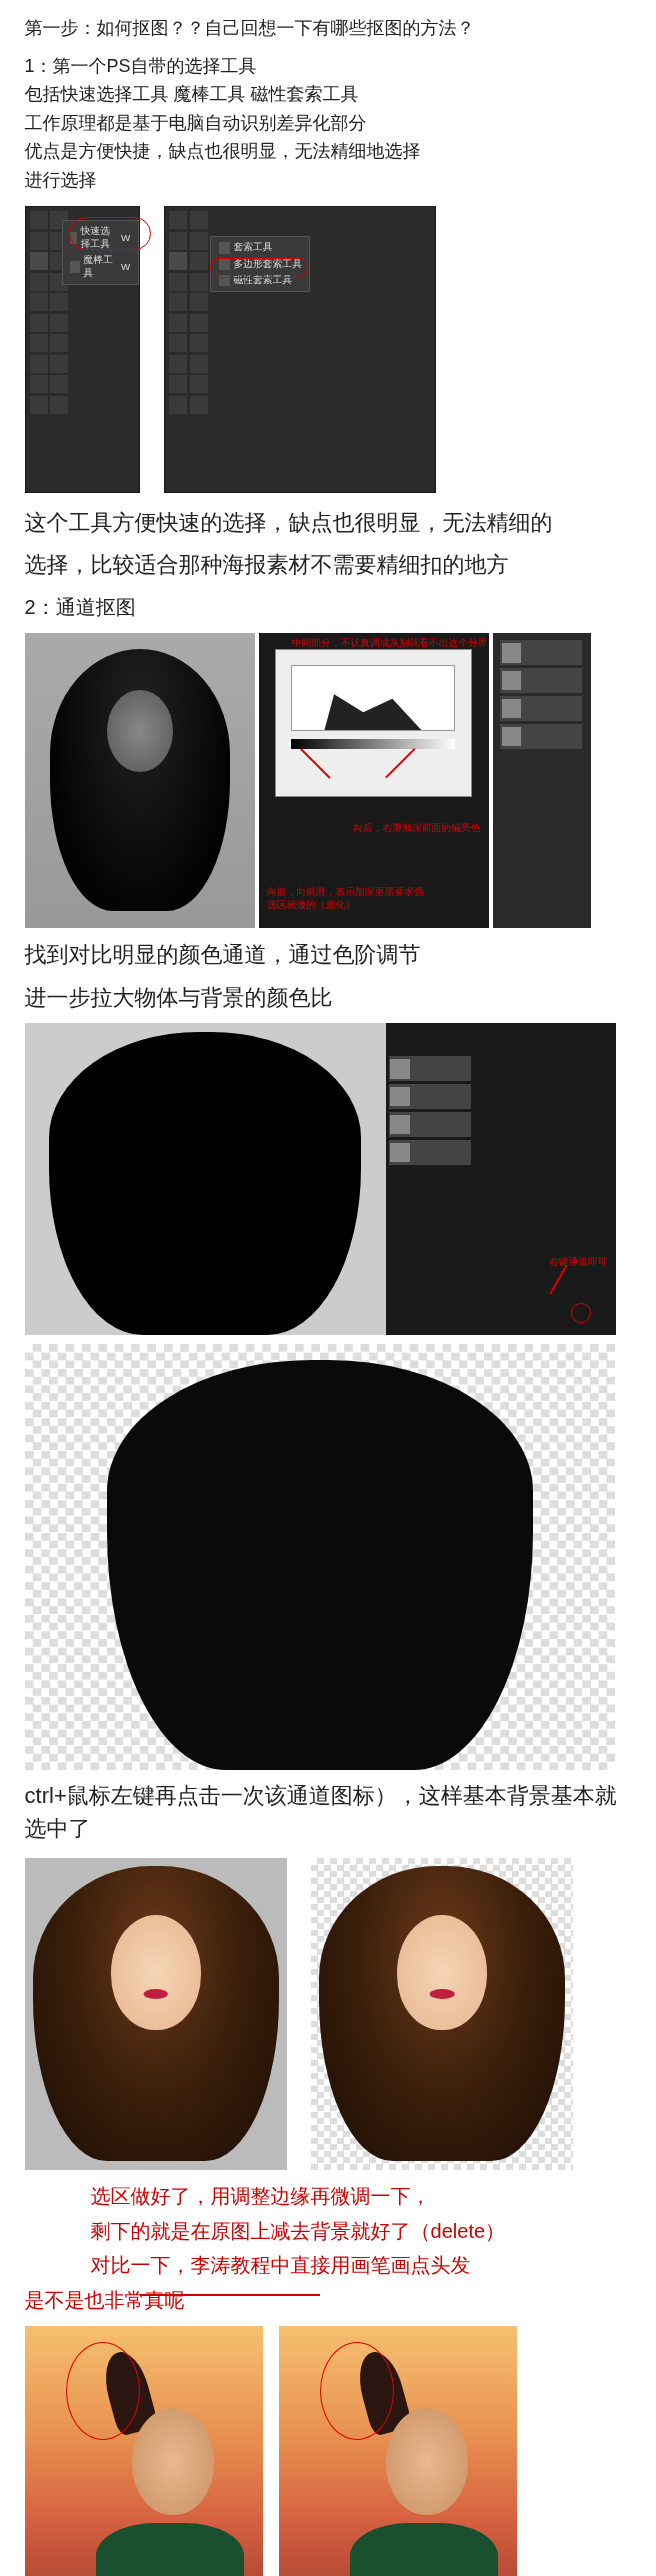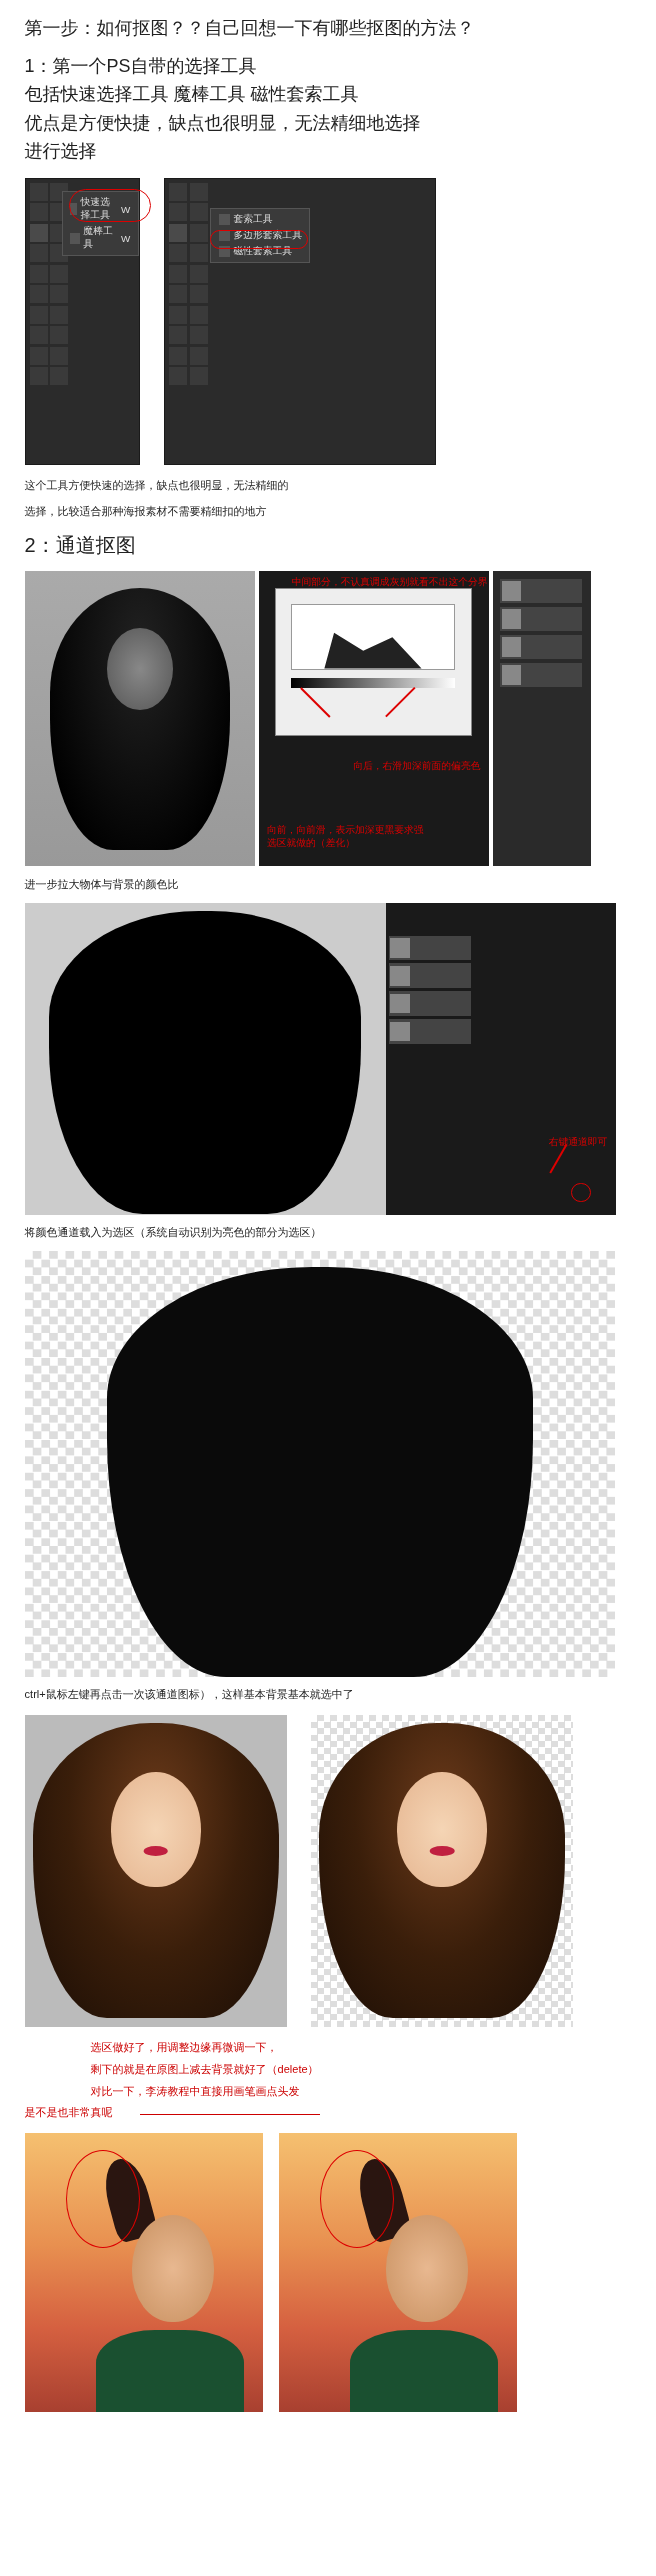--- a/index.html
+++ b/index.html
@@ -6,22 +6,22 @@
     body {
       font-family: "Microsoft YaHei", "SimSun", sans-serif;
       background: #fff;
       width: 656px;
       color: #333;
     }
     .content { padding: 16.4px 24.6px; }
     .title-line { font-size: 18px; margin-bottom: 12.3px; color: #222; }
     .text-line { font-size: 18px; line-height: 1.5; color: #222; margin-bottom: 1.6px; }
     .section-title { font-size: 20px; margin: 12.3px 0; color: #222; }
-    .caption { font-size: 11px; line-height: 1.5; color: #222; margin: 9.8px 0; }
-    .red-caption { font-size: 11px; color: #c00; margin: 6.6px 0; line-height: 1.4; }
+    .caption { font-size: 22px; line-height: 1.5; color: #222; margin: 9.8px 0; }
+    .red-caption { font-size: 20px; color: #c00; margin: 6.6px 0; line-height: 1.4; }
 
     
     .toolbars-row { display: flex; gap: 24.6px; margin: 12.3px 0; }
     .ps-toolbar {
       background: #2b2b2b;
       width: 115px;
       height: 287px;
       border: 0.8px solid #1a1a1a;
       position: relative;
       padding: 4.1px;
@@ -250,20 +250,21 @@
     }
   </style>
 </head>
 <body>
 
 <div class="content">
   <div class="title-line">第一步：如何抠图？？自己回想一下有哪些抠图的方法？</div>
 
   <div class="text-line">1：第一个PS自带的选择工具</div>
   <div class="text-line">包括快速选择工具 魔棒工具 磁性套索工具</div>
+  <div class="text-line">工作原理都是基于电脑自动识别差异化部分</div>
   <div class="text-line">优点是方便快捷，缺点也很明显，无法精细地选择</div>
   <div class="text-line">进行选择</div>
 
   <div class="toolbars-row">
     <div class="ps-toolbar">
       <div class="tool-grid">
         <div class="tool-cell"></div>
           <div class="tool-cell"></div>
         <div class="tool-cell"></div>
           <div class="tool-cell"></div>
@@ -372,20 +373,21 @@
         </div>
       <div class="panel-thumb">
           <div class="thumb-img"></div>
         </div>
       <div class="panel-thumb">
           <div class="thumb-img"></div>
         </div>
     </div>
   </div>
 
+  <div class="caption">找到对比明显的颜色通道，通过色阶调节</div>
   <div class="caption">进一步拉大物体与背景的颜色比</div>
 
   <div class="sil-row">
     <div class="sil-left">
       <div class="big-sil"></div>
     </div>
     <div class="sil-right">
       <div class="panel-thumb" style="margin-top:33px;">
           <div class="thumb-img"></div>
         </div>
@@ -397,21 +399,20 @@
         </div>
       <div class="panel-thumb">
           <div class="thumb-img"></div>
         </div>
       <div class="red-annotation" style="bottom:66px; right:8.2px;">右键通道即可</div>
       <div class="red-arrow-line" style="bottom:41px; right:33px; width:33px; transform:rotate(-60deg);"></div>
       <div class="red-circle" style="bottom:12.3px; right:24.6px; width:19.7px; height:19.7px;"></div>
     </div>
   </div>
 
-  <div class="caption">将颜色通道载入为选区（系统自动识别为亮色的部分为选区）</div>
 
   <div class="transparent-bg">
     <div class="big-sil2"></div>
   </div>
 
   <div class="caption">ctrl+鼠标左键再点击一次该通道图标），这样基本背景基本就选中了</div>
 
   <div class="portrait-pair">
     <div class="color-portrait cp-bg-grey">
       <div class="cp-hair"></div>

